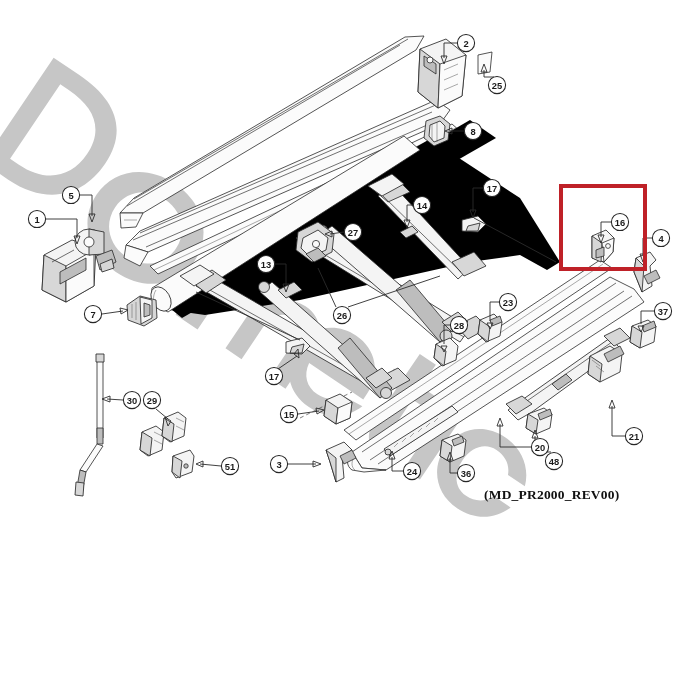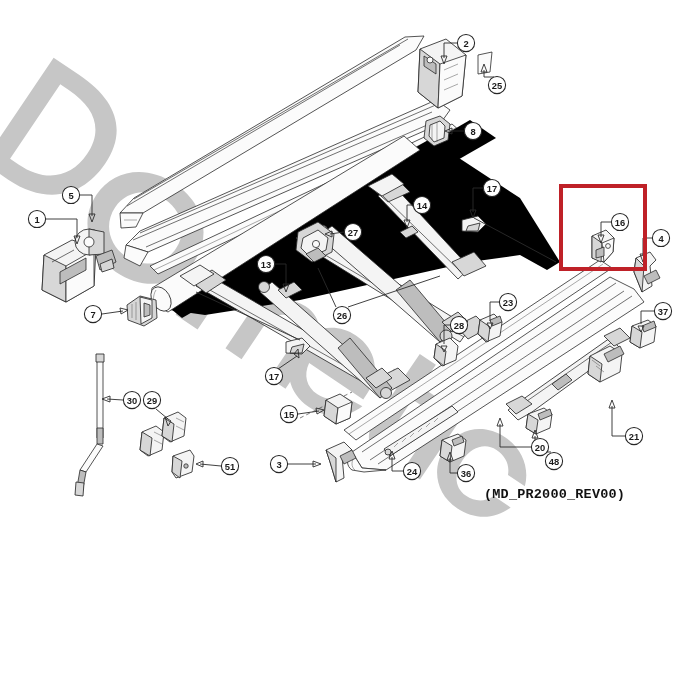--- a/index.html
+++ b/index.html
@@ -23,21 +23,21 @@
   .pt-d{fill:#d7d7d7;stroke:#2a2a2a;stroke-width:0.85;stroke-linejoin:round;}
   .pt-m{fill:#bdbdbd;stroke:#2a2a2a;stroke-width:0.8;stroke-linejoin:round;}
   .pt-l{fill:#fbfbfb;stroke:#2a2a2a;stroke-width:0.8;stroke-linejoin:round;}
   .blk{fill:#000000;stroke:none;}
   .thin{stroke:#333;stroke-width:0.7;fill:none;}
   .hair{stroke:#555;stroke-width:0.5;fill:none;}
   .dash{stroke:#444;stroke-width:0.7;fill:none;stroke-dasharray:4 3;}
   .hl{fill:none;stroke:#bf2128;stroke-width:4;}
   .caption{
     position:absolute;
-    font-family:Liberation Mono, monospace;
+    font-family:Liberation Serif, serif;
     font-size:13.5px;font-weight:700;color:#111;
     letter-spacing:.2px;white-space:nowrap;
   }
 </style>
 </head>
 <body>
 
 <div id="sheet" style="background: rgb(255, 255, 255);">
 
   <svg id="svgroot" viewBox="0 0 700 700">

